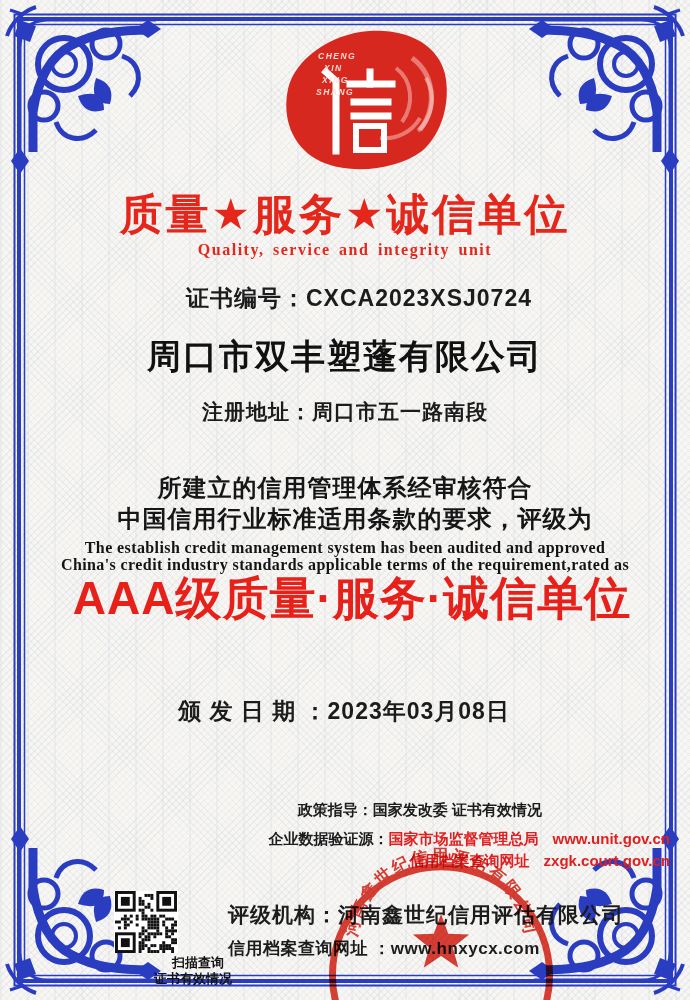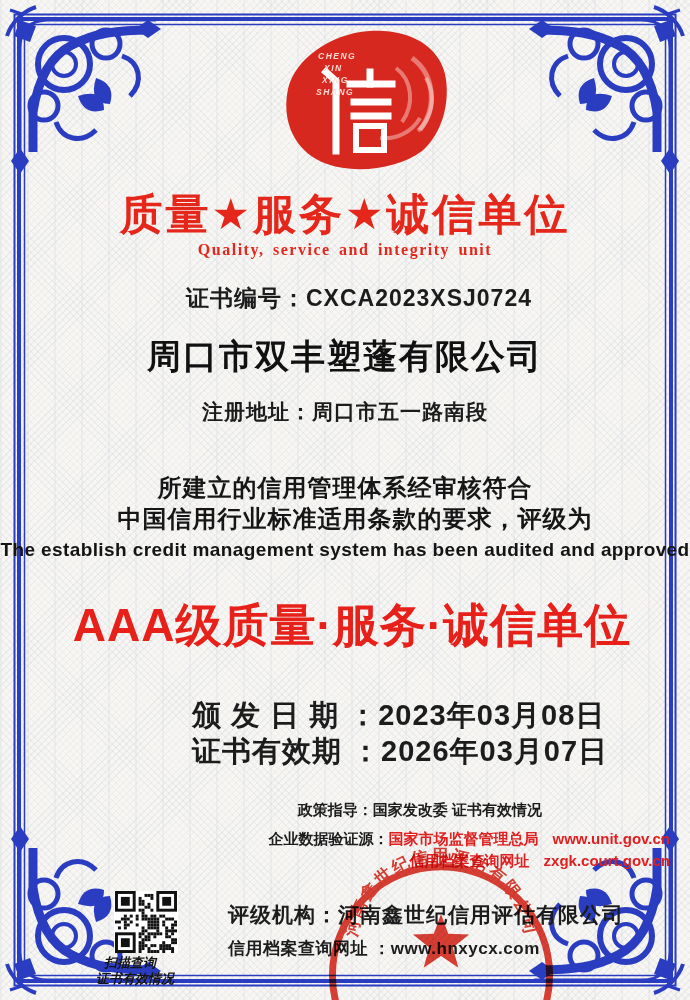--- a/index.html
+++ b/index.html
@@ -18,32 +18,32 @@
   .frame{position:absolute;left:0;top:0;width:690px;height:1000px;}
   .seal-top{position:absolute;left:274px;top:26px;width:186px;height:152px;}
   .title{top:186px;font-size:43px;font-weight:900;color:#e5261b;letter-spacing:3px;}
   .subtitle{top:241px;font-size:16px;font-weight:bold;color:#e5261b;
     font-family:"Liberation Serif","DejaVu Serif",serif;letter-spacing:1.5px;word-spacing:3px;}
   .certno{top:283px;font-size:23px;font-weight:bold;letter-spacing:1px;padding-left:28px;}
   .company{top:334px;font-size:34px;font-weight:900;letter-spacing:2px;color:#111;}
   .address{top:398px;font-size:21px;font-weight:bold;letter-spacing:1px;}
   .stmt{font-size:24px;font-weight:bold;letter-spacing:1px;color:#161616;}
   .stmt1{top:472px;} .stmt2{top:503px;padding-left:20px;}
-  .enl{font-size:19px;font-weight:bold;color:#141414;
-    font-family:Liberation Sans, sans-serif;letter-spacing:.4px;}
+  .enl{font-size:16px;font-weight:bold;color:#141414;
+    font-family:Liberation Serif, serif;letter-spacing:.4px;}
   .en1{top:539px;} .en2{top:556px;}
-  .rating{top:595px;font-size:46px;font-weight:900;color:#e8201a;letter-spacing:1px;margin-left:14px;}
-  .daterow{left:192px;font-size:29px;font-weight:bold;letter-spacing:1px;}
+  .rating{top:568px;font-size:46px;font-weight:900;color:#e8201a;letter-spacing:1px;margin-left:14px;}
+  .daterow{left:178px;font-size:23px;font-weight:bold;letter-spacing:1px;}
   .drow1{top:696px;} .drow2{top:732px;}
   .policy{top:801px;right:148px;font-size:15px;font-weight:bold;}
   .verify{right:20px;font-size:15px;font-weight:bold;text-align:right;}
   .v1{top:830px;} .v2{top:852px;}
   .vred{color:#e02020;} .vgap{margin-left:14px;}
   .qr{position:absolute;left:114px;top:891px;width:64px;height:62px;background:#fff;}
-  .qrcap{font-weight:bold;font-size:13px;text-align:left;color:#141414;font-style:italic;}
+  .qrcap{font-weight:bold;font-size:13px;text-align:right;color:#141414;}
   .cap1{top:954px;left:104px;width:120px;}
   .cap2{top:970px;left:96px;width:136px;}
   .agency{left:228px;top:901px;font-size:21px;font-weight:bold;letter-spacing:1px;}
   .archive{left:228px;top:937px;font-size:17px;font-weight:bold;letter-spacing:.5px;}
   .stamp{position:absolute;left:316px;top:845px;width:256px;height:155px;
     mix-blend-mode:multiply;opacity:.92;}
   .seal-pinyin{font-size:8.5px;font-weight:bold;letter-spacing:1.5px;
     fill:rgba(255,226,218,.95);font-style:italic;}
   .stamp-ring{font-size:17px;font-weight:bold;letter-spacing:2.5px;fill:#dd2f23;}
   .stamp-serial{font-size:9px;font-weight:bold;letter-spacing:5px;fill:#dd2f23;}
@@ -115,28 +115,26 @@
 
   <div class="abs ctr company">周口市双丰塑蓬有限公司</div>
 
   <div class="abs ctr address">
     <span>注册地址：</span><span>周口市五一路南段</span>
   </div>
 
   <div class="abs ctr stmt stmt1">所建立的信用管理体系经审核符合</div>
   <div class="abs ctr stmt stmt2">中国信用行业标准适用条款的要求，评级为</div>
   <div class="abs ctr enl en1">The establish credit management system has been audited and approved</div>
+  <div class="abs ctr enl en2">China's credit industry standards applicable terms of the requirement,rated as</div>
 
   <div class="abs ctr rating">AAA级质量·服务·诚信单位</div>
 
   <div class="abs daterow drow1">
     <span>颁 发 日 期 ：</span><span>2023年03月08日</span>
-  </div>
-  <div class="abs daterow drow2">
-    <span>证书有效期 ：</span><span>2026年03月07日</span>
   </div>
 
   <div class="abs policy">政策指导：国家发改委  证书有效情况</div>
 
   <div class="abs verify v1">
     <span>企业数据验证源：</span><span class="vred">国家市场监督管理总局</span><span class="vred vgap">www.unit.gov.cn</span>
   </div>
   <div class="abs verify v2">
     <span class="vred">信用档案查询网址</span><span class="vred vgap">zxgk.court.gov.cn</span>
   </div>

